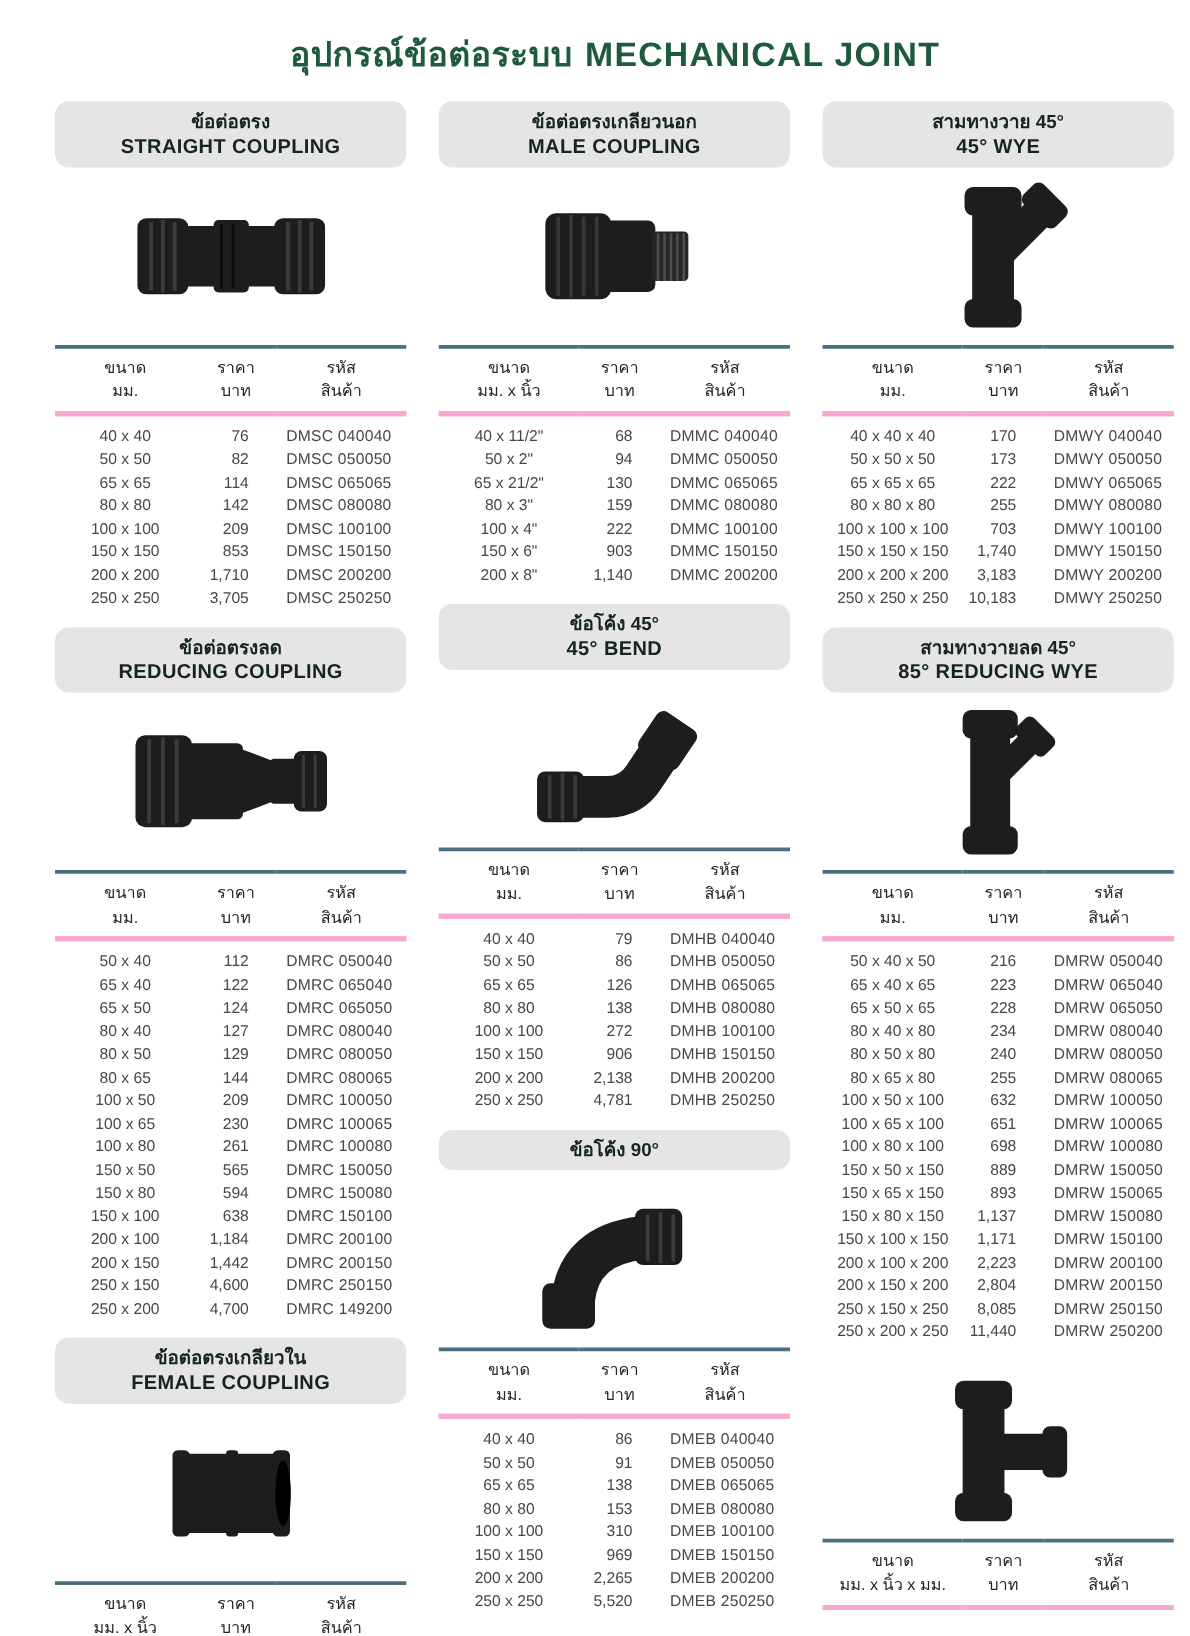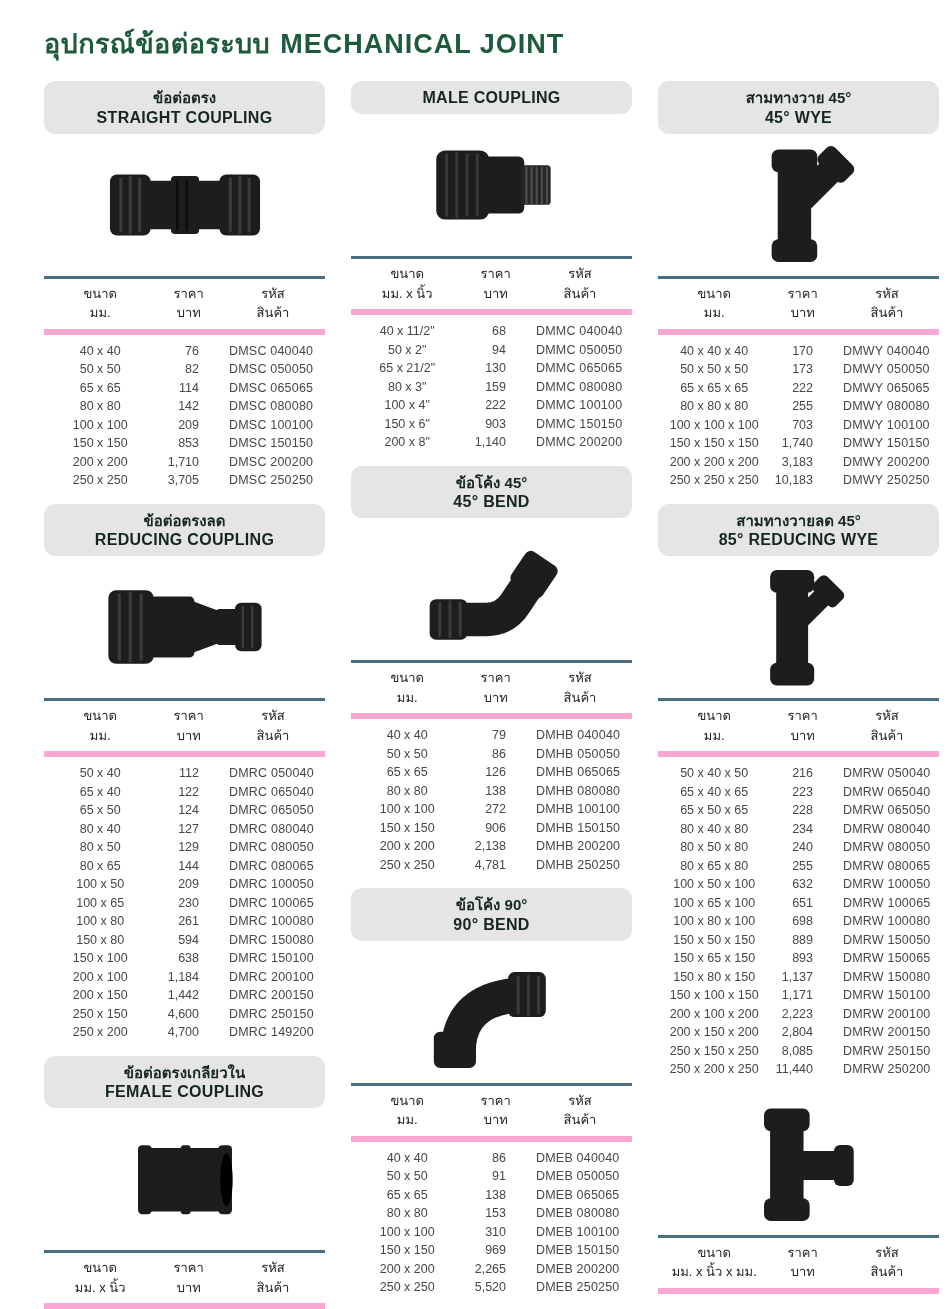--- a/index.html
+++ b/index.html
@@ -1,33 +1,33 @@
 <!DOCTYPE html>
 <html><head>
 <meta charset="utf-8">
 <style>
   html,body { margin:0; padding:0; background:#ffffff; }
   body { width:952px; font-family:"Liberation Sans", sans-serif; -webkit-font-smoothing:antialiased; }
   .page { padding:14px 12px 18px 44px; }
 
-  .page-title { margin:8px 0 16px 0; font-size:27px; font-weight:bold; color:#1e5a3e; letter-spacing:0.4px; }
+  .page-title { margin:8px 0 16px 0; font-size:27px; font-weight:bold; color:#1e5a3e; letter-spacing:0.4px;text-align:center; }
   .page-title .en { margin-left:10px; letter-spacing:1px; }
 
   .columns { display:flex; gap:26px; align-items:flex-start; }
   .column { flex:0 0 281px; width:281px; display:flex; flex-direction:column; }
 
   .section { margin-bottom:14px; }
   .section-header { background:#e5e5e5; border-radius:11px; text-align:center; padding:7px 4px 6px; }
   .thai-title { font-size:15px; font-weight:bold; color:#16261c; line-height:1.3; }
   .eng-title  { font-size:16px; font-weight:bold; color:#16261c; letter-spacing:0.3px; line-height:1.25; }
 
   .photo { height:142px; display:flex; align-items:center; justify-content:center; }
 
   table.price-table { width:100%; border-collapse:collapse; }
-  table.price-table thead tr { border-top:3px solid #4a7080; border-bottom:6px solid #f9a8d4; }
+  table.price-table thead tr { border-top:3px solid #4a7080; border-bottom:4px solid #f9a8d4; }
   th { padding:5px 0 6px 0; font-weight:normal; vertical-align:top; }
   th div { font-size:13px; color:#252525; line-height:1.5; text-align:center; }
   td { font-size:12.5px; color:#474747; line-height:18.5px; padding:0; white-space:nowrap; }
   tbody tr:first-child td { padding-top:7px; }
 
   th.col-size, td.col-size { width:40%; }
   td.col-size { text-align:center; }
   th.col-price, td.col-price { width:23%; }
   td.col-price { text-align:right; padding-right:22px; }
   th.col-code, td.col-code { width:37%; }
@@ -203,20 +203,25 @@
                 <td class="col-size">100 x 65</td>
                 <td class="col-price">230</td>
                 <td class="col-code">DMRC 100065</td>
               </tr>
               <tr>
                 <td class="col-size">100 x 80</td>
                 <td class="col-price">261</td>
                 <td class="col-code">DMRC 100080</td>
               </tr>
               <tr>
+                <td class="col-size">150 x 50</td>
+                <td class="col-price">565</td>
+                <td class="col-code">DMRC 150050</td>
+              </tr>
+              <tr>
                 <td class="col-size">150 x 80</td>
                 <td class="col-price">594</td>
                 <td class="col-code">DMRC 150080</td>
               </tr>
               <tr>
                 <td class="col-size">150 x 100</td>
                 <td class="col-price">638</td>
                 <td class="col-code">DMRC 150100</td>
               </tr>
               <tr>
@@ -276,20 +281,21 @@
                 </th>
               </tr>
             </thead>
 
     </table>
   </div>
 </div>
     <div class="column">
   <div class="section">
     <div class="section-header">
+      <div class="thai-title">ข้อต่อตรงเกลียวนอก</div>
       <div class="eng-title">MALE COUPLING</div>
     </div>
     <div class="photo">
             <svg viewBox="0 0 220 150" width="162" height="110">
               <g fill="#1d1d1d">
                 <rect x="34" y="28" width="72" height="94" rx="12"></rect>
                 <rect x="98" y="36" width="56" height="78" rx="8"></rect>
               </g>
               <rect x="150" y="48" width="40" height="54" rx="5" fill="#262626"></rect>
               <g stroke="#4d4d4d" stroke-width="3" fill="none">
@@ -432,21 +438,20 @@
                 <td class="col-price">4,781</td>
                 <td class="col-code">DMHB 250250</td>
               </tr>
             </tbody>
     </table>
   </div>
 
   <div class="section">
     <div class="section-header">
       <div class="thai-title">ข้อโค้ง 90°</div>
-      <div class="eng-title">90° BEND</div>
     </div>
     <div class="photo">
             <svg viewBox="0 0 220 170" width="160" height="124">
               <path d="M64 130 Q70 70 140 62" fill="none" stroke="#1d1d1d" stroke-width="48"></path>
               <rect x="30" y="112" width="58" height="50" rx="9" fill="#1d1d1d"></rect>
               <rect x="132" y="30" width="52" height="62" rx="9" fill="#1d1d1d"></rect>
               <g stroke="#3b3b3b" stroke-width="4" fill="none">
                 <path d="M146 36 V88 M160 34 V90 M174 36 V88"></path>
               </g>
             </svg>

